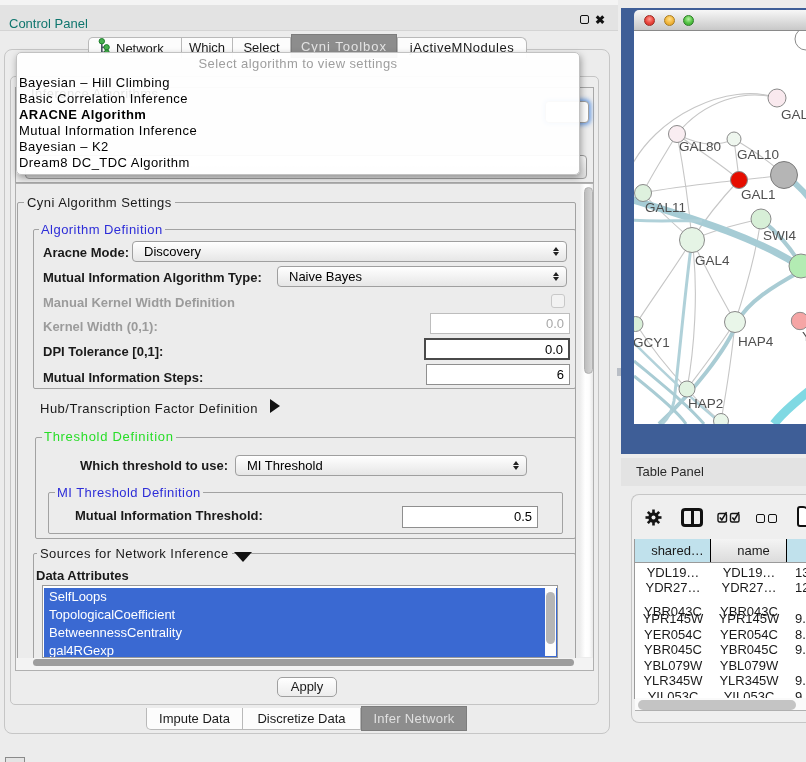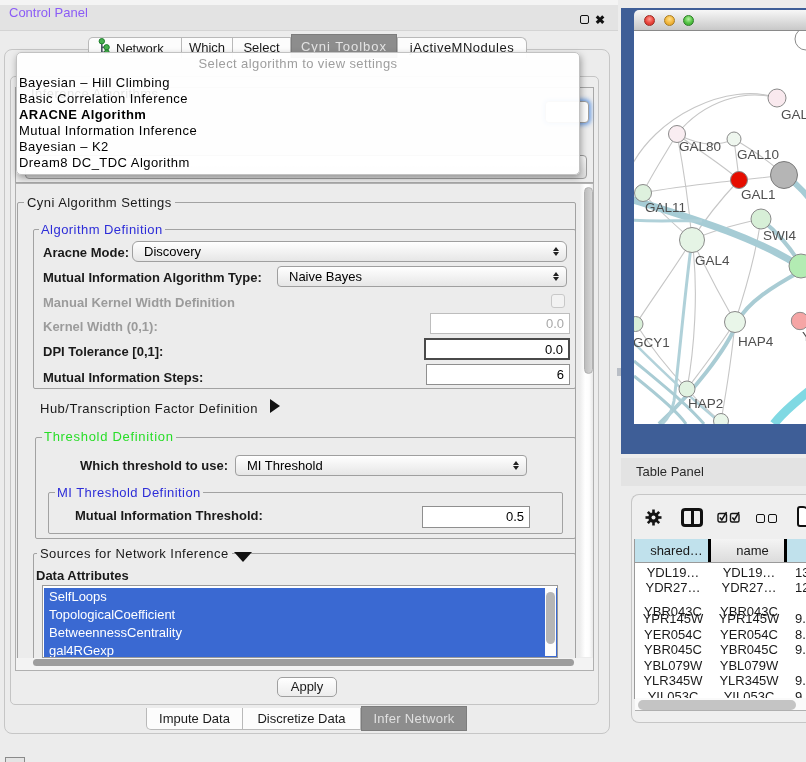--- a/index.html
+++ b/index.html
@@ -15,32 +15,32 @@
 .group { position:absolute; border:1px solid #a2a2a2; border-radius:2px; }
 
 .combo { position:absolute; background:linear-gradient(#ffffff,#e6e6e6); border:1px solid #9f9f9f; border-radius:4px; line-height:19px; padding-left:11px; color:#000; }
 .combo .arrows { position:absolute; right:7px; top:0; height:100%; display:flex; flex-direction:column; justify-content:center; gap:1.5px; }
 .arrows span { display:block; width:0; height:0; border-left:3.5px solid transparent; border-right:3.5px solid transparent; }
 .arrows .up { border-bottom:4.5px solid #222; }
 .arrows .dn { border-top:4.5px solid #222; }
 
 .field { position:absolute; background:#fff; text-align:right; padding-right:5px; line-height:19px; }
 
-.hdrcell { position:absolute; top:0; height:23px; border-right:3px solid #000000; text-align:center; line-height:23px; color:#1a1a1a; text-indent:10px; }
+.hdrcell { position:absolute; top:0; height:23px; border-right:1px solid #000000; text-align:center; line-height:23px; color:#1a1a1a; text-indent:10px; }
 .trow { position:absolute; width:100%; height:15.45px; line-height:15.45px; }
 .c1 { position:absolute; left:0; width:76px; text-align:center; }
 .c2 { position:absolute; left:76px; width:76px; text-align:center; }
 .c3 { position:absolute; left:152px; width:22px; text-align:left; padding-left:8px; }
 </style>
 </head>
 <body>
 
 <div class="abs" style="left:0;top:0;width:618px;height:5px;background:#f4f4f4;"></div>
 <div class="abs" style="left:0;top:5px;width:618px;height:26px;background:#e3e3e3;border-bottom:1px solid #d4d4d4;"></div>
-<div class="abs" style="left:9px;top:5px;color:#8b5cf6;">Control Panel</div>
+<div class="abs" style="left:9px;top:16px;color:#0f766e;">Control Panel</div>
 <div class="abs" style="left:580px;top:15px;width:9px;height:9px;border:1.5px solid #111;border-radius:2px;"></div>
 <div class="abs" style="left:595px;top:13px;font-size:12px;font-weight:bold;color:#111;">✖</div>
 
 <div class="abs" style="left:4px;top:49px;width:606px;height:685px;background:#ececec;border:1px solid #c6c6c6;border-radius:8px;"></div>
 
 <div class="abs" style="left:10px;top:76px;width:589px;height:629px;background:#ededed;border:1px solid #c4c4c4;border-radius:5px;"></div>
 
 <div class="tab" style="left:88px;width:94px;border-top-left-radius:5px;"></div>
 <div class="abs" style="left:116px;top:41px;">Network</div>
 <svg class="abs" style="left:97px;top:38px;" width="15" height="16" viewBox="0 0 15 16">
@@ -76,21 +76,21 @@
 
 <div class="abs" style="left:15px;top:183px;width:579px;height:488px;border:1px solid #b0b0b0;background:#ececec;"></div>
 
 <div class="group" style="left:17px;top:202px;width:559px;height:466px;"></div>
 <div class="abs" style="left:24px;top:195px;background:#ececec;padding:0 3px;letter-spacing:0.45px;">Cyni Algorithm Settings</div>
 
 <div class="group" style="left:33px;top:229px;width:543px;height:160px;"></div>
 <div class="abs" style="left:39px;top:222px;background:#ececec;padding:0 2px;color:#2d2dd8;letter-spacing:0.45px;">Algorithm Definition</div>
 
 <div class="abs b" style="left:43px;top:245px;">Aracne Mode:</div>
-<div class="combo" style="left:132px;top:241px;width:435px;height:21px;border-radius:6px;">Discovery<span class="arrows">
+<div class="combo" style="left:132px;top:241px;width:435px;height:21px;">Discovery<span class="arrows">
       <span class="up"></span>
       <span class="dn"></span>
     </span></div>
 
 <div class="abs b" style="left:43px;top:270px;text-align:right;">Mutual Information Algorithm Type:</div>
 <div class="combo" style="left:277px;top:266px;width:290px;height:21px;">Naive Bayes<span class="arrows">
       <span class="up"></span>
       <span class="dn"></span>
     </span></div>
 
@@ -114,21 +114,21 @@
 
 <div class="abs b" style="left:80px;top:458px;">Which threshold to use:</div>
 <div class="combo" style="left:235px;top:455px;width:292px;height:21px;">MI Threshold<span class="arrows">
       <span class="up"></span>
       <span class="dn"></span>
     </span></div>
 
 <div class="group" style="left:48px;top:492px;width:515px;height:42px;"></div>
 <div class="abs" style="left:55px;top:485px;background:#ececec;padding:0 2px;color:#2d2dd8;letter-spacing:0.45px;">MI Threshold Definition</div>
 <div class="abs b" style="left:47px;top:508px;padding-left:28px;">Mutual Information Threshold:</div>
-<div class="field" style="left:422px;top:506px;width:108px;height:22px;border:1px solid #8f8f8f;color:#000;">0.5</div>
+<div class="field" style="left:402px;top:506px;width:136px;height:22px;border:1px solid #8f8f8f;color:#000;">0.5</div>
 
 <div class="group" style="left:33px;top:553px;width:543px;height:111px;"></div>
 <div class="abs" style="left:37px;top:546px;background:#ececec;padding:0 3px;letter-spacing:0.45px;">Sources for Network Inference</div>
 <div class="abs" style="left:234px;top:552px;width:0;height:0;border-left:9.5px solid transparent;border-right:9.5px solid transparent;border-top:10px solid #111;"></div>
 <div class="abs b" style="left:36px;top:568px;">Data Attributes</div>
 
 <div class="abs" style="left:42px;top:585px;width:516px;height:73px;background:#fff;border:1px solid #999;overflow:hidden;">
   <div style="position:absolute;left:1px;top:2px;width:592px;height:70px;background:#3a69d2;color:#fff;line-height:18px;padding-left:5px;">
     SelfLoops<br>TopologicalCoefficient<br>BetweennessCentrality<br>gal4RGexp
   </div>

